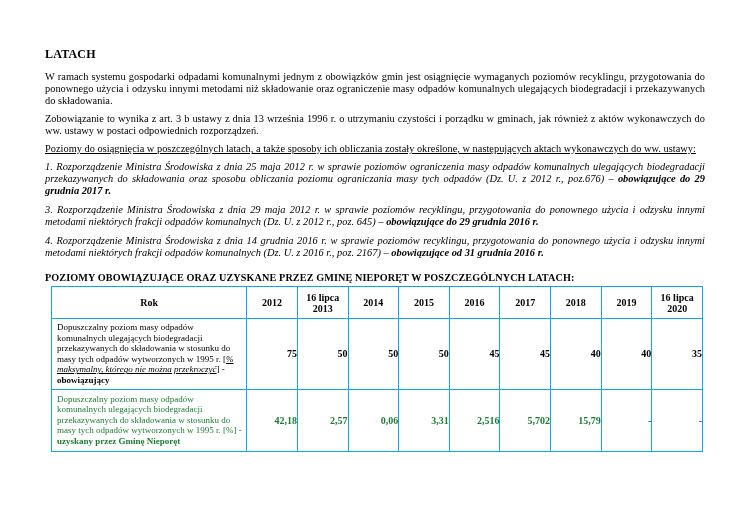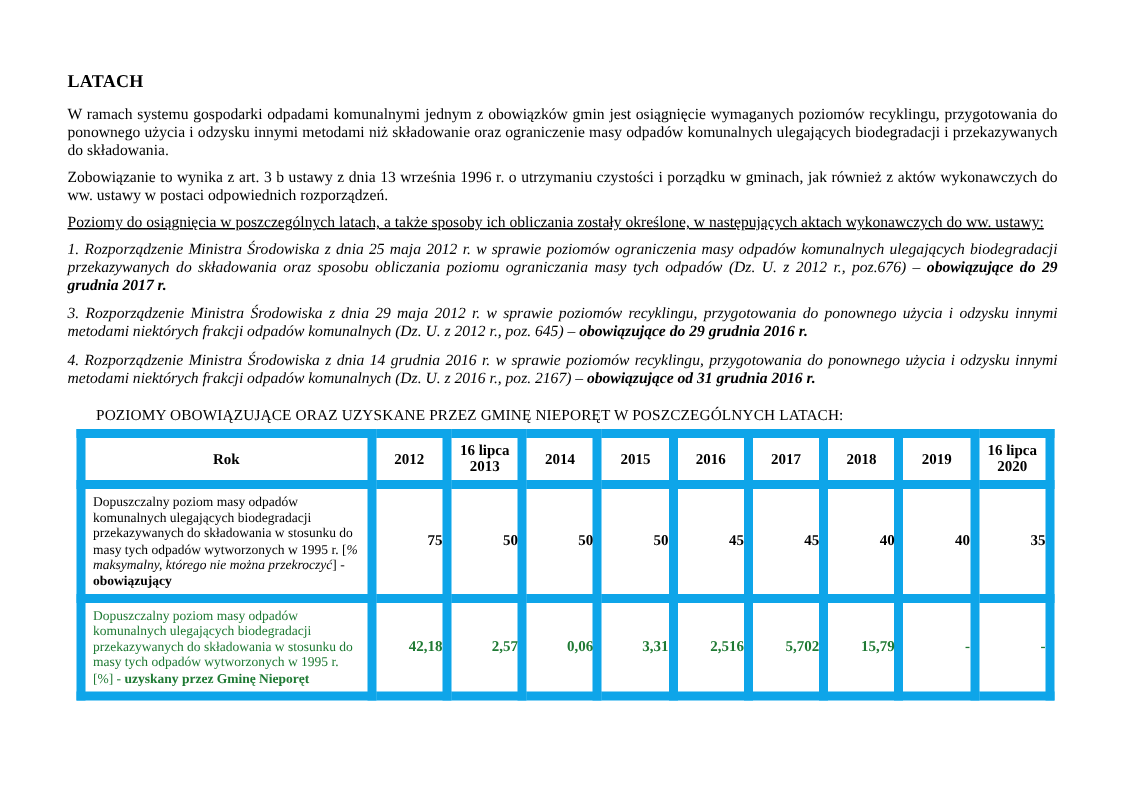--- a/index.html
+++ b/index.html
@@ -25,52 +25,52 @@
   }
   p.underlined { text-decoration: underline; }
   p.reg {
     font-size: 10.4px; line-height: 12px;
     font-style: italic;
     text-align: justify;
     margin-bottom: 7px;
   }
   p.reg .reg-suffix { font-weight: bold; }
   .table-title {
-    font-size: 10.2px; font-weight: normal; letter-spacing: 0.1px;
-    margin-top: 13px; margin-bottom: 3px; margin-left: 19px;
+    font-size: 10.2px; font-weight: bold; letter-spacing: 0.1px;
+    margin-top: 13px; margin-bottom: 3px;
   }
   table.levels {
     border-collapse: collapse;
     width: 652px;
     margin-left: 6px;
     table-layout: fixed;
   }
   table.levels th, table.levels td {
-    border: 6px solid #0ea5e9;
+    border: 1px solid #0ea5e9;
     vertical-align: middle;
   }
   th.rok-col { width: 30%; }
   th.year-col { width: 7.78%; }
   table.levels th {
     font-size: 10px; font-weight: bold;
     text-align: center; padding: 3px 1px;
     height: 32px; line-height: 11px;
   }
   td.label-cell {
     font-size: 9px; line-height: 10.6px;
     padding: 3px 4px 3px 5px;
     text-align: left; vertical-align: top;
   }
   td.val-cell {
     font-size: 10px; font-weight: bold;
     text-align: right;
   }
   tr.row-limit { height: 56px; }
   tr.row-achieved { height: 62px; }
-  .lbl-italic { font-style: italic; }
+  .lbl-italic { font-style: italic; text-decoration: underline; }
   .lbl-bold { font-weight: bold; }
   .achieved, .achieved * { color: #1f7a34; }
 </style>
 </head>
 <body>
 
 <div class="page">
 
   <h1 class="doc-heading">LATACH</h1>
 

